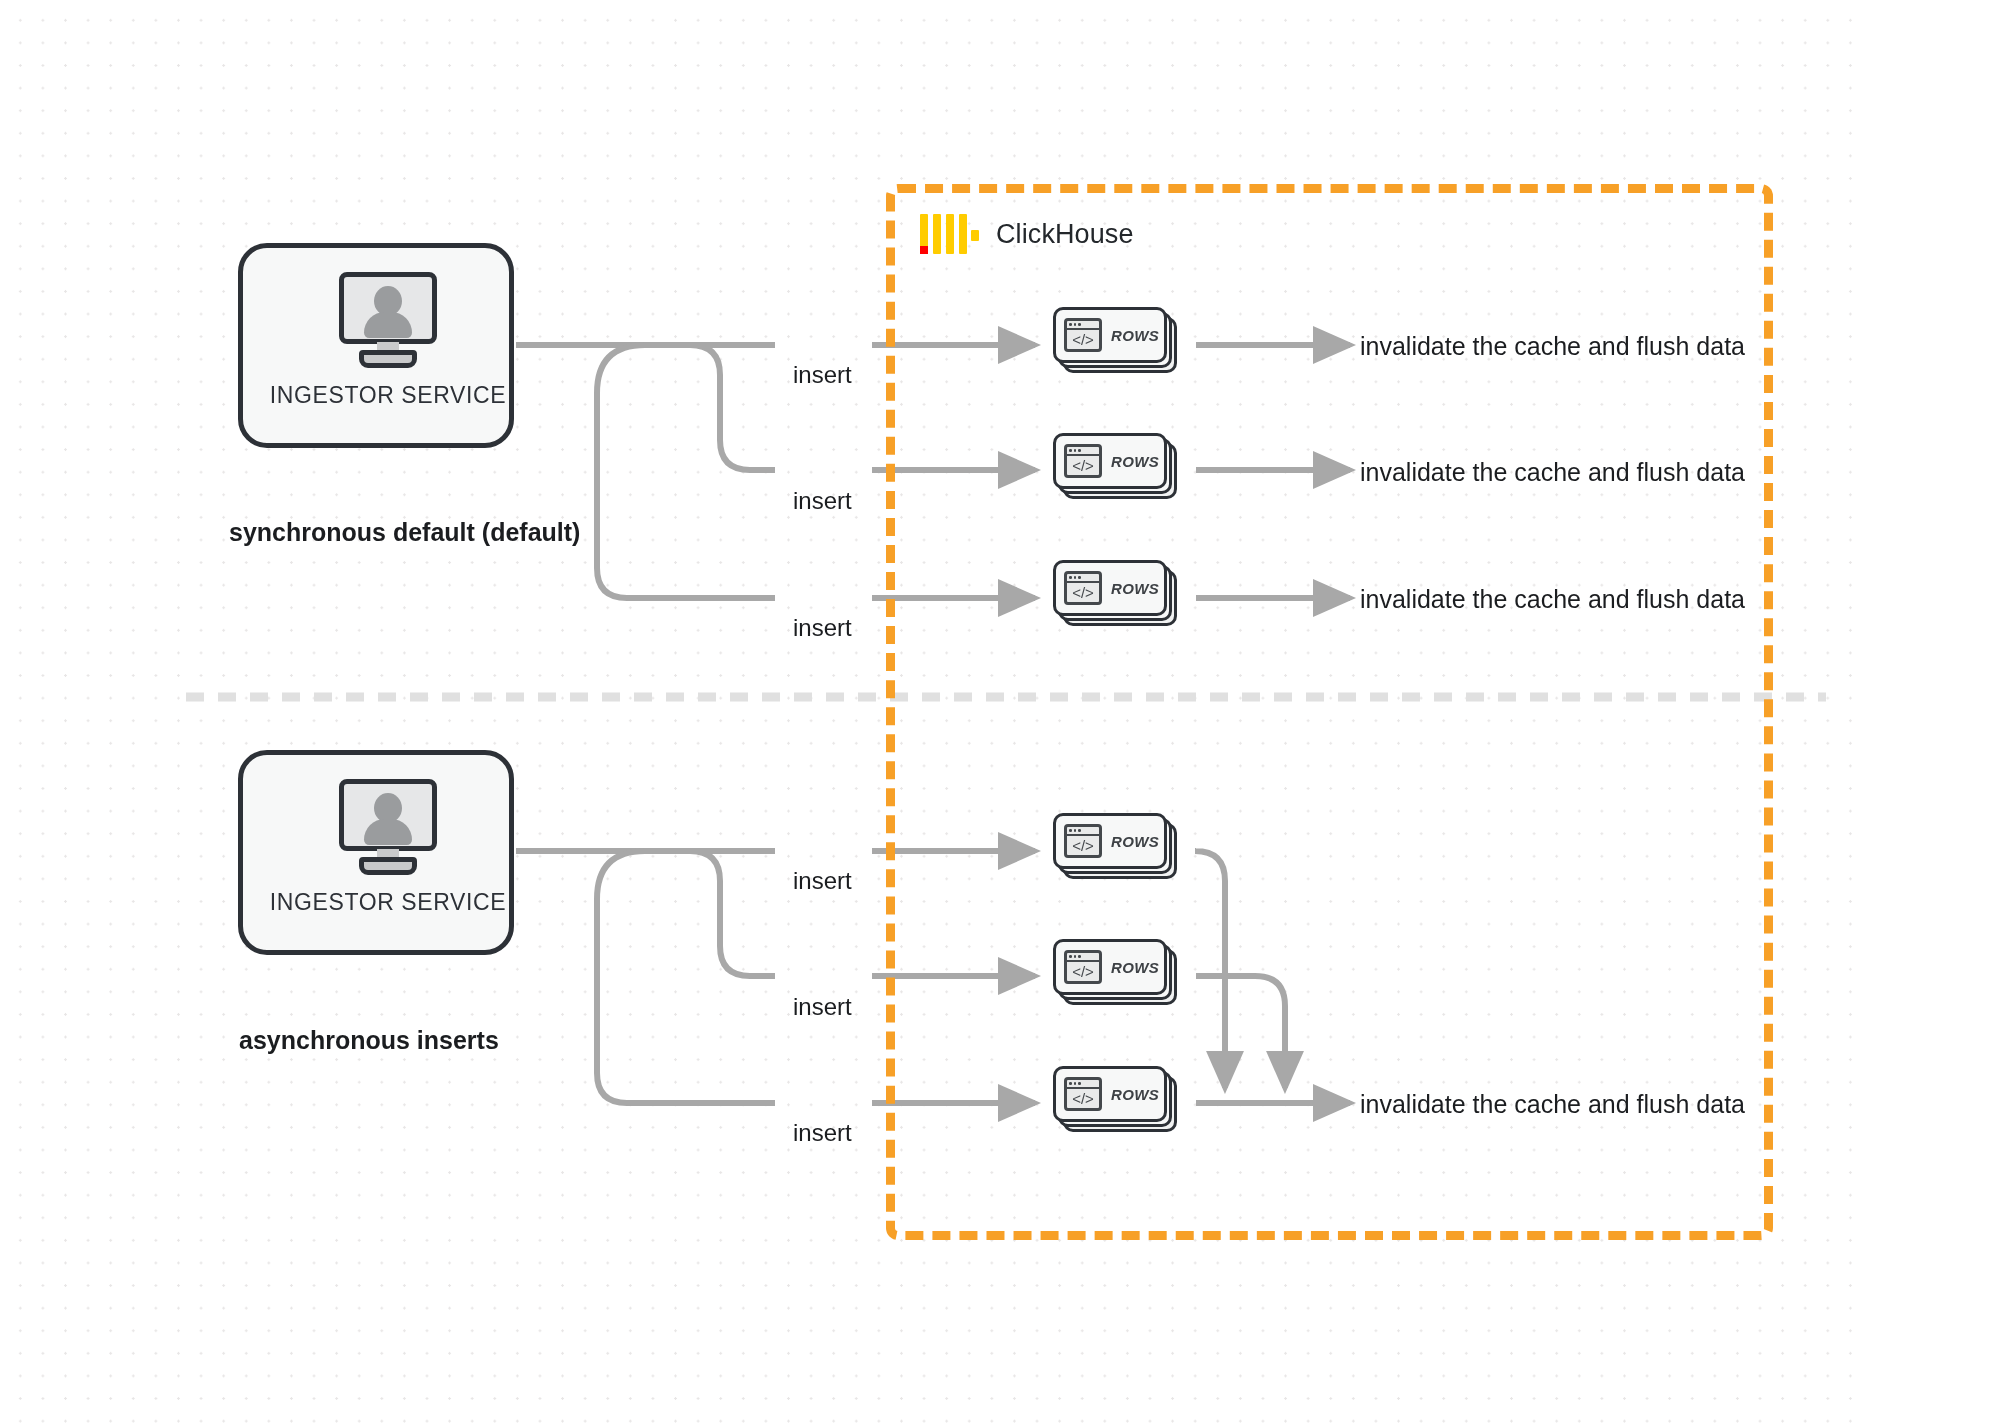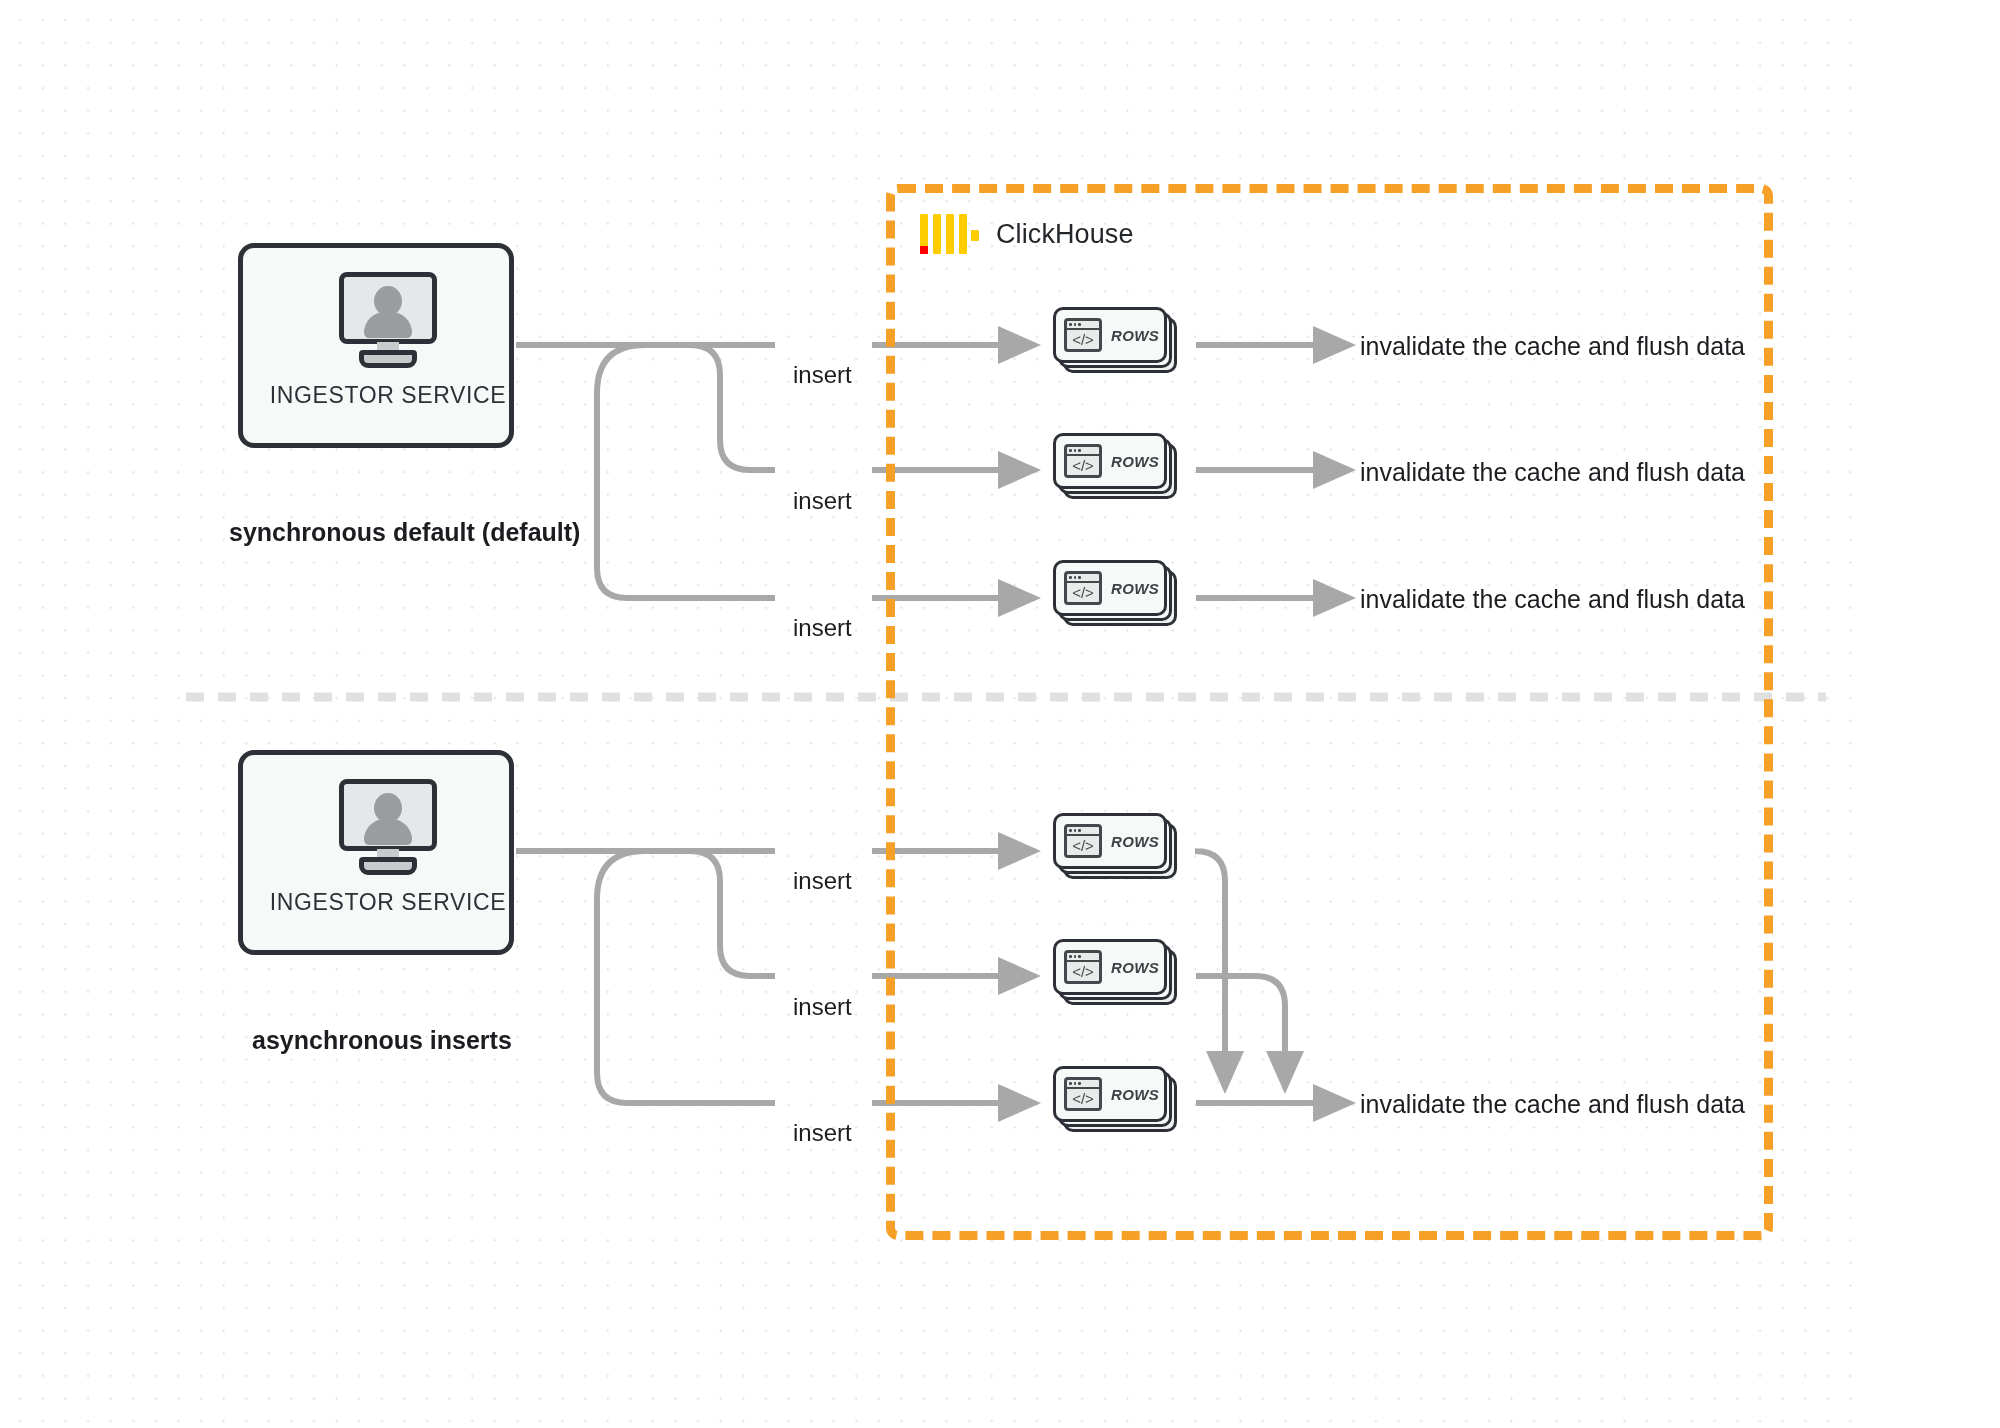--- a/index.html
+++ b/index.html
@@ -82,21 +82,21 @@
     white-space: nowrap;
   }
 
   
   .ingestor {
     position: absolute;
     width: 276px;
     height: 205px;
     background: #f7f8f8;
     border: 5px solid #2d3137;
-    border-radius: 16px;
+    border-radius: 29px;
     box-sizing: border-box;
     display: flex;
     flex-direction: column;
     align-items: center;
     justify-content: flex-start;
     padding-left: 24px;
   }
   .ingestor.sync  { left: 238px; top: 243px; }
   .ingestor.async { left: 238px; top: 750px; }
 
@@ -162,21 +162,21 @@
 
   
   .caption {
     position: absolute;
     font-size: 25px;
     font-weight: bold;
     color: #1b1d20;
     white-space: nowrap;
   }
   .caption.sync  { left: 229px; top: 518px; }
-  .caption.async { left: 252px; top: 1026px; text-align: center; }
+  .caption.async { left: 239px; top: 1026px; text-align: center; }
 
   
   .rows-card {
     position: absolute;
     width: 124px;
     height: 66px;
   }
   .rows-back2 {
     position: absolute;
     left: 10px; top: 10px;

